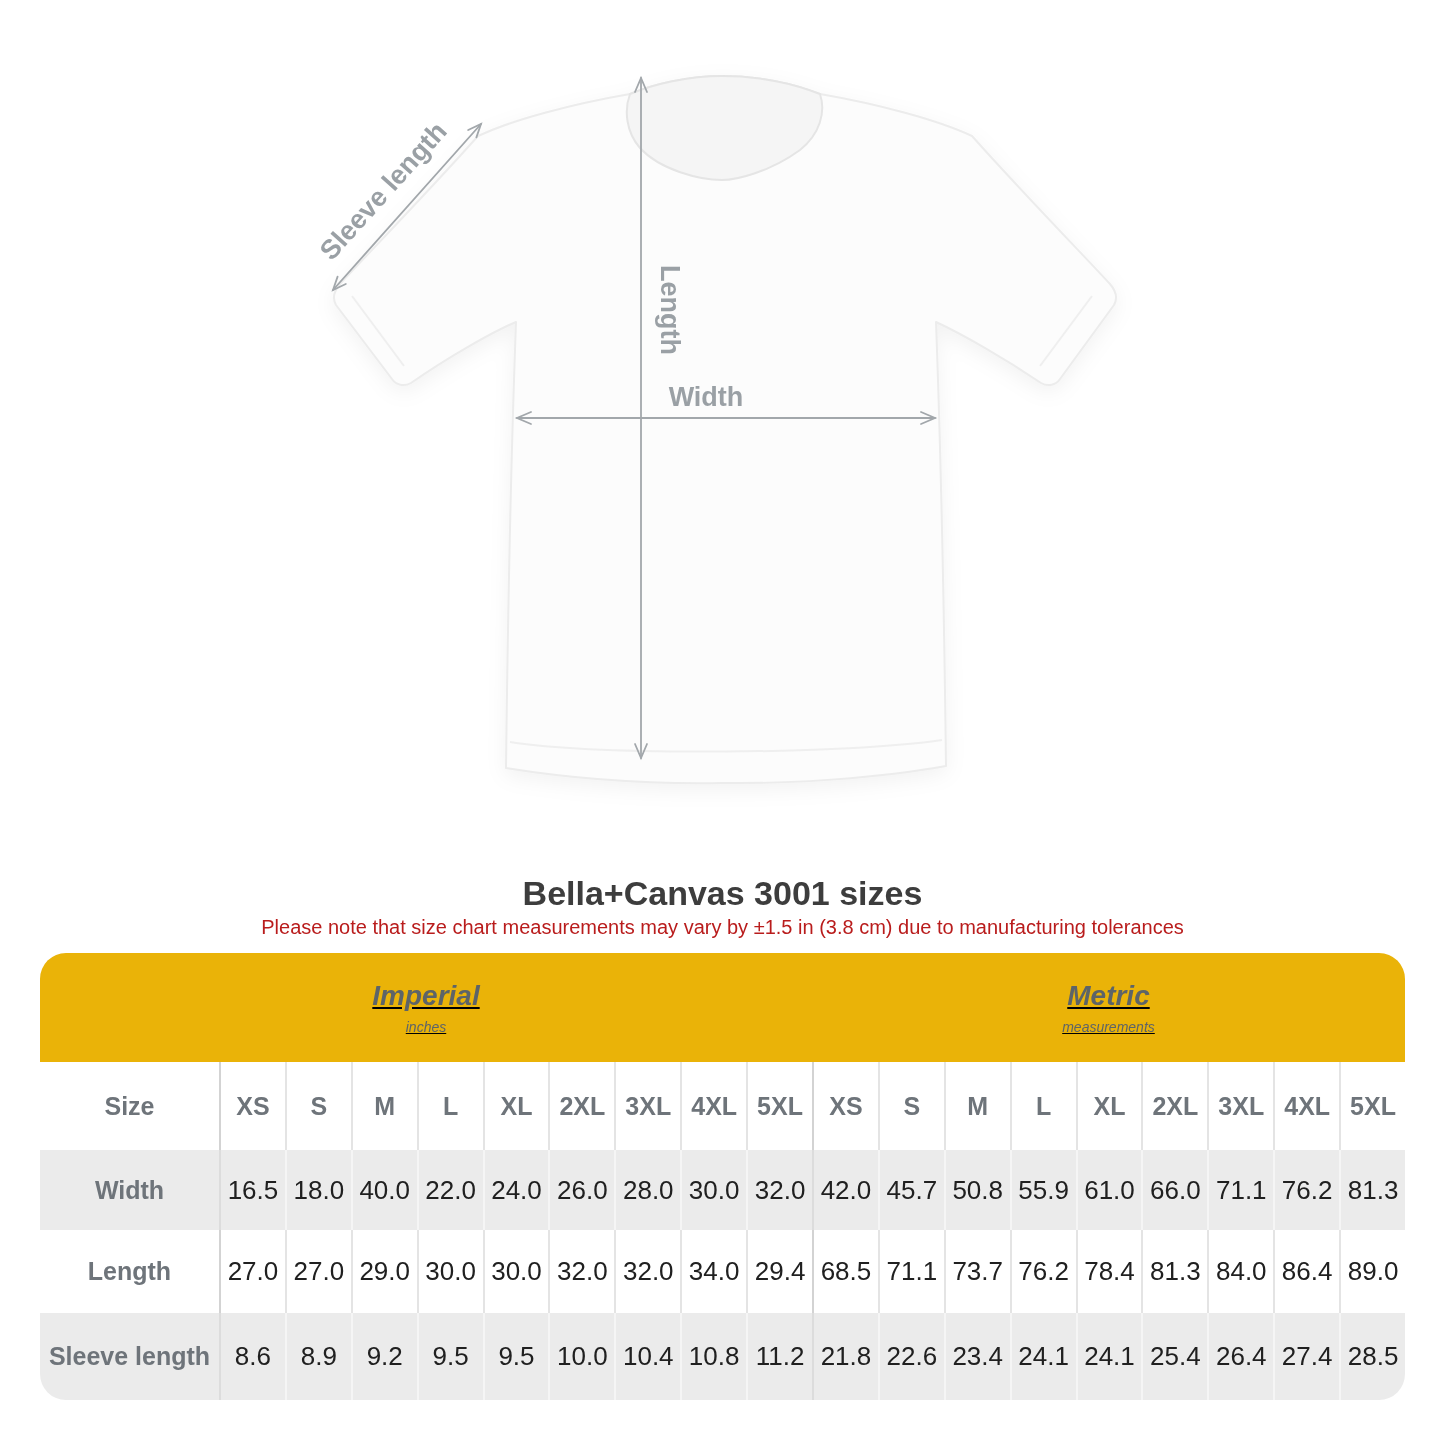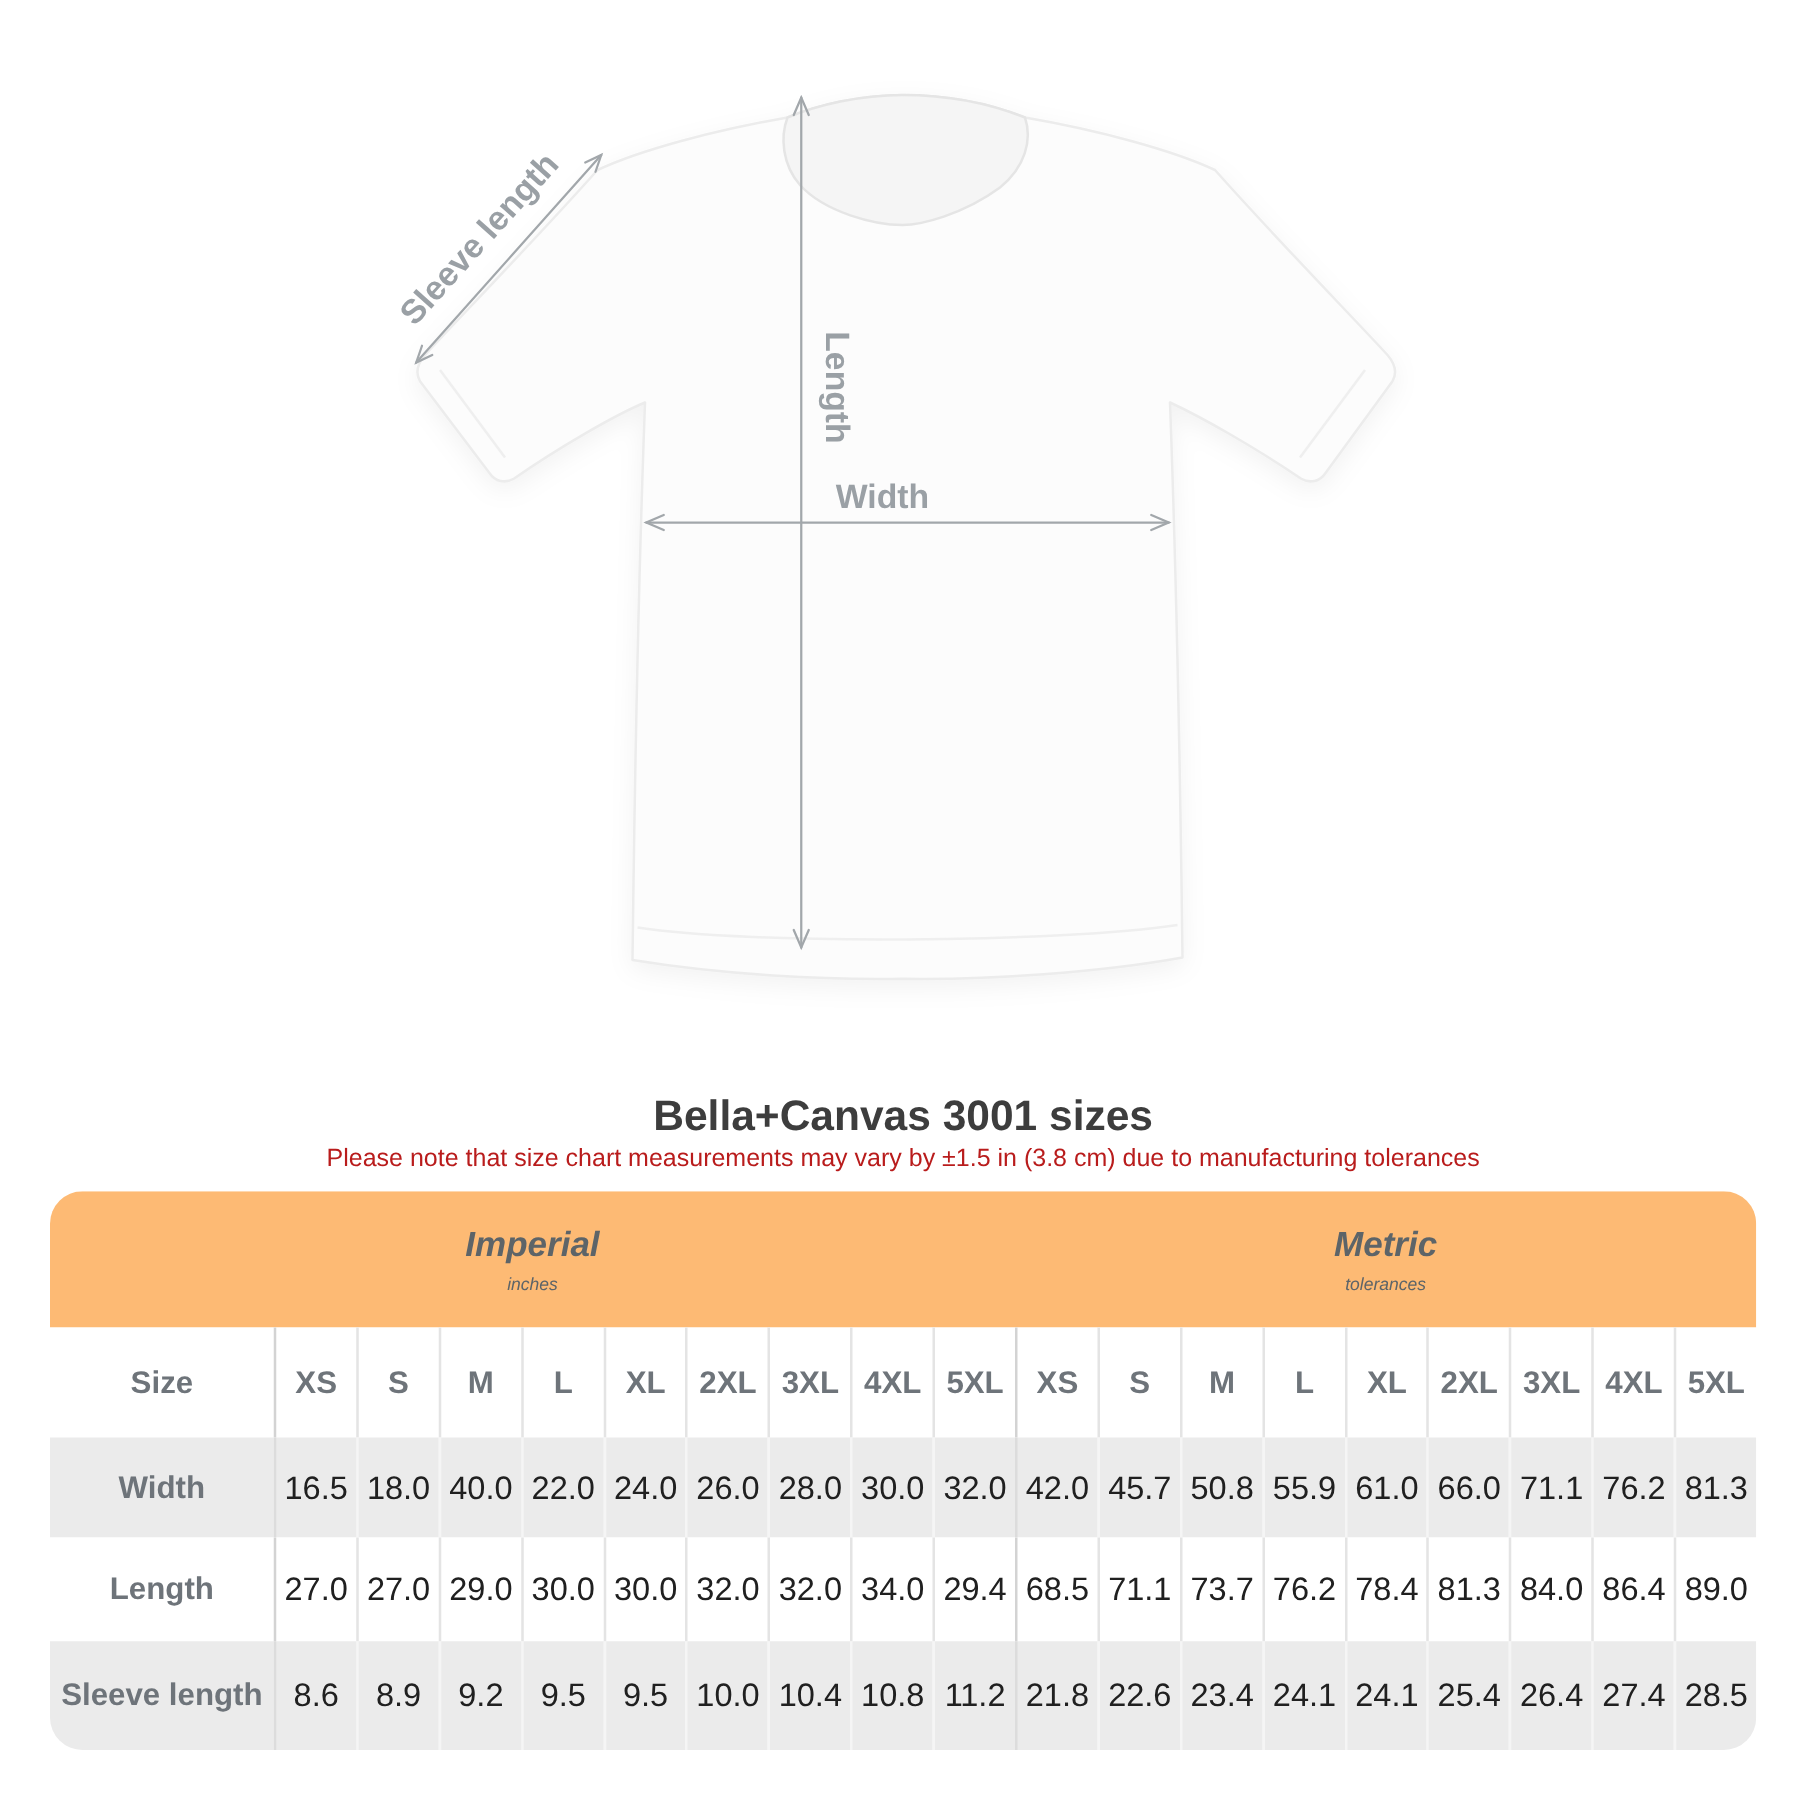--- a/index.html
+++ b/index.html
@@ -40,24 +40,25 @@
     position: absolute;
     left: 40px; top: 953px;
     width: 1365px; height: 447px;
     display: grid;
     grid-template-columns: 179px repeat(18, 1fr);
     grid-template-rows: 109px 88px 80px 83px 87px;
     border-radius: 26px;
     overflow: hidden;
   }
   .band {
-    background: #fdba74;
+    background: #eab308;
     display: flex; flex-direction: column;
     align-items: center; justify-content: center;
     gap: 7px;
+    text-decoration: underline;
   }
   .band-imperial { grid-column: 1 / span 10; grid-row: 1; }
   .band-metric   { grid-column: 11 / span 9; grid-row: 1; }
   .band .unit-name {
     font-size: 28px; font-weight: bold; font-style: italic;
     color: #5d6468;
   }
   .band .unit-sub {
     font-size: 14px; font-style: italic;
     color: #5d6468;
@@ -154,21 +155,21 @@
 <div class="chart-title">Bella+Canvas 3001 sizes</div>
 <div class="chart-note">Please note that size chart measurements may vary by ±1.5 in (3.8 cm) due to manufacturing tolerances</div>
 
 <div class="size-table">
   <div class="band band-imperial">
     <div class="unit-name">Imperial</div>
     <div class="unit-sub">inches</div>
   </div>
   <div class="band band-metric">
     <div class="unit-name">Metric</div>
-    <div class="unit-sub">tolerances</div>
+    <div class="unit-sub">measurements</div>
   </div>
 
 <div class="cell head">Size</div>
     <div class="cell head v-strong">XS</div>
     <div class="cell head v-line">S</div>
     <div class="cell head v-line">M</div>
     <div class="cell head v-line">L</div>
     <div class="cell head v-line">XL</div>
     <div class="cell head v-line">2XL</div>
     <div class="cell head v-line">3XL</div>

